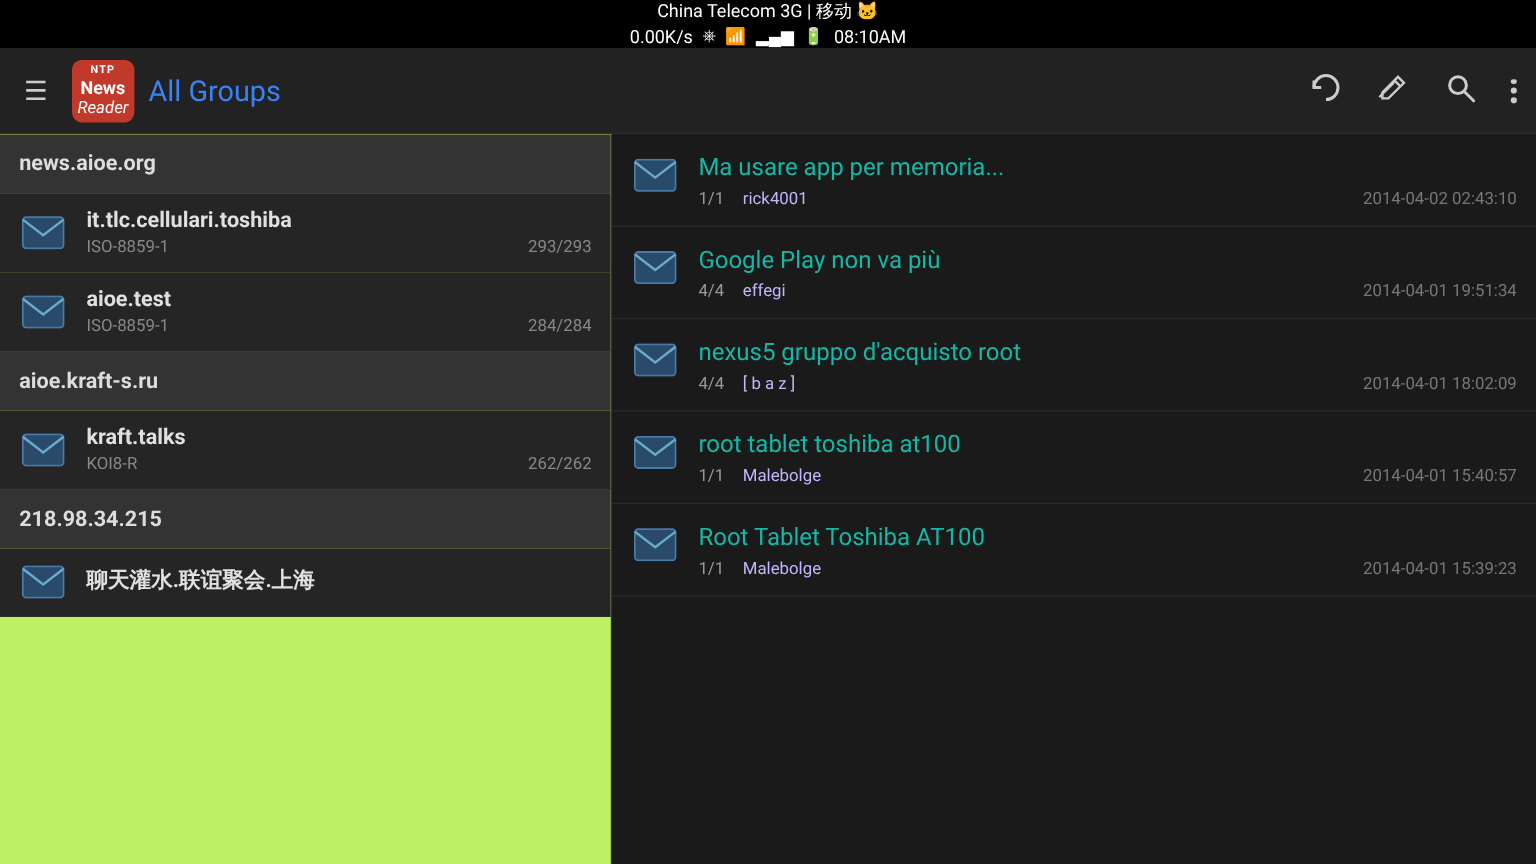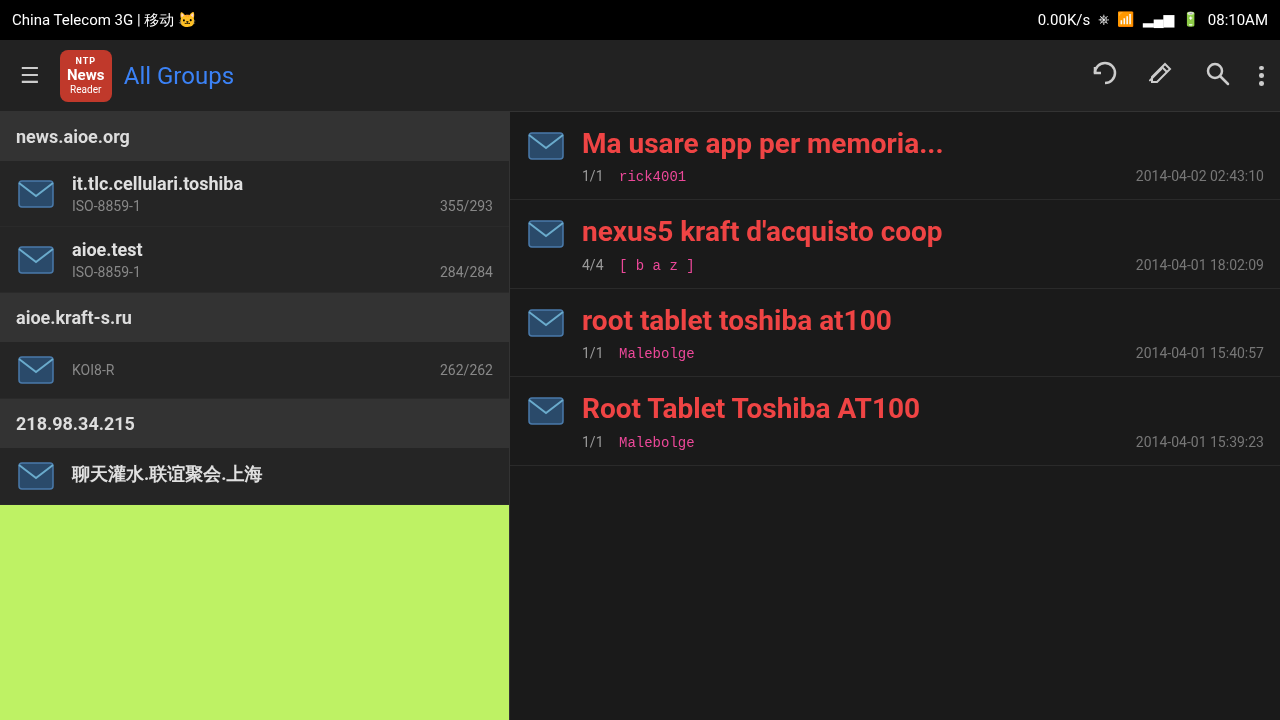--- a/index.html
+++ b/index.html
@@ -16,20 +16,21 @@
     .status-bar {
       width: 100%;
       height: 40px;
       background: #000;
       display: flex;
       align-items: center;
       justify-content: space-between;
       padding: 0 12px;
       font-size: 15px;
       color: #fff;
+      flex-direction: column;
     }
     .status-left { font-size: 15px; }
     .status-right {
       display: flex;
       align-items: flex-start;
       gap: 8px;
       font-size: 15px;
     }
     .status-icon { font-size: 14px; }
 
@@ -66,22 +67,23 @@
       font-weight: bold;
       color: #fff;
       letter-spacing: 1px;
     }
     .app-logo-news {
       font-size: 15px;
       font-weight: bold;
       color: #fff;
     }
     .app-logo-reader {
-      font-size: 10px;
+      font-size: 14px;
       color: #fff;
+      font-style: italic;
     }
     .app-title {
       font-size: 24px;
       font-weight: 400;
       color: #3b82f6;
       flex: 1;
     }
     .app-bar-actions {
       display: flex;
       align-items: center;
@@ -179,37 +181,37 @@
       margin-top: 4px;
       display: flex;
       align-items: center;
       justify-content: center;
     }
 
     .article-content {
       flex: 1;
     }
     .article-title {
-      font-size: 28px;
-      font-weight: bold;
-      color: #ef4444;
+      font-size: 20px;
+      font-weight: normal;
+      color: #14b8a6;
       margin-bottom: 6px;
       line-height: 1.3;
     }
     .article-meta {
       display: flex;
       justify-content: space-between;
       font-size: 14px;
       color: #888;
     }
     .article-count {
       color: #999;
       margin-right: 12px;
     }
-    .article-author { color: #ec4899; font-family: Liberation Mono, monospace; }
+    .article-author { color: #c4b5fd; }
     .article-date { color: #777; }
   </style>
 </head>
 <body>
 
 <div class="status-bar">
   <span class="status-left">China Telecom 3G | 移动 🐱</span>
   <div class="status-right">
     <span>0.00K/s</span>
     <span class="status-icon">⎈</span>
@@ -266,21 +268,21 @@
       <div class="mail-icon">
         <svg viewBox="0 0 36 28" fill="none">
           <rect x="1" y="1" width="34" height="26" rx="3" fill="#2a4a6a" stroke="#4a7aaa" stroke-width="1.5"></rect>
           <polyline points="1,3 18,16 35,3" fill="none" stroke="#6aabcc" stroke-width="2"></polyline>
         </svg>
       </div>
       <div class="group-info">
         <div class="group-name">it.tlc.cellulari.toshiba</div>
         <div class="group-meta">
           <span>ISO-8859-1</span>
-          <span>355/293</span>
+          <span>293/293</span>
         </div>
       </div>
     </div>
 
     <div class="group-item">
       <div class="mail-icon">
         <svg viewBox="0 0 36 28" fill="none">
           <rect x="1" y="1" width="34" height="26" rx="3" fill="#2a4a6a" stroke="#4a7aaa" stroke-width="1.5"></rect>
           <polyline points="1,3 18,16 35,3" fill="none" stroke="#6aabcc" stroke-width="2"></polyline>
         </svg>
@@ -297,20 +299,21 @@
     <div class="server-header">aioe.kraft-s.ru</div>
 
     <div class="group-item">
       <div class="mail-icon">
         <svg viewBox="0 0 36 28" fill="none">
           <rect x="1" y="1" width="34" height="26" rx="3" fill="#2a4a6a" stroke="#4a7aaa" stroke-width="1.5"></rect>
           <polyline points="1,3 18,16 35,3" fill="none" stroke="#6aabcc" stroke-width="2"></polyline>
         </svg>
       </div>
       <div class="group-info">
+        <div class="group-name">kraft.talks</div>
         <div class="group-meta">
           <span>KOI8-R</span>
           <span>262/262</span>
         </div>
       </div>
     </div>
 
     <div class="server-header">218.98.34.215</div>
 
     <div class="group-item">
@@ -345,30 +348,48 @@
         <div class="article-meta">
           <span>
             <span class="article-count">1/1</span>
             <span class="article-author">rick4001</span>
           </span>
           <span class="article-date">2014-04-02 02:43:10</span>
         </div>
       </div>
     </div>
 
-
     <div class="article-item">
       <div class="article-icon">
         <svg viewBox="0 0 36 28" fill="none" width="36" height="28">
           <rect x="1" y="1" width="34" height="26" rx="3" fill="#2a4a6a" stroke="#4a7aaa" stroke-width="1.5"></rect>
           <polyline points="1,3 18,16 35,3" fill="none" stroke="#6aabcc" stroke-width="2"></polyline>
         </svg>
       </div>
       <div class="article-content">
-        <div class="article-title">nexus5 kraft d'acquisto coop</div>
+        <div class="article-title">Google Play non va più</div>
+        <div class="article-meta">
+          <span>
+            <span class="article-count">4/4</span>
+            <span class="article-author">effegi</span>
+          </span>
+          <span class="article-date">2014-04-01 19:51:34</span>
+        </div>
+      </div>
+    </div>
+
+    <div class="article-item">
+      <div class="article-icon">
+        <svg viewBox="0 0 36 28" fill="none" width="36" height="28">
+          <rect x="1" y="1" width="34" height="26" rx="3" fill="#2a4a6a" stroke="#4a7aaa" stroke-width="1.5"></rect>
+          <polyline points="1,3 18,16 35,3" fill="none" stroke="#6aabcc" stroke-width="2"></polyline>
+        </svg>
+      </div>
+      <div class="article-content">
+        <div class="article-title">nexus5 gruppo d'acquisto root</div>
         <div class="article-meta">
           <span>
             <span class="article-count">4/4</span>
             <span class="article-author">[ b a z ]</span>
           </span>
           <span class="article-date">2014-04-01 18:02:09</span>
         </div>
       </div>
     </div>
 

